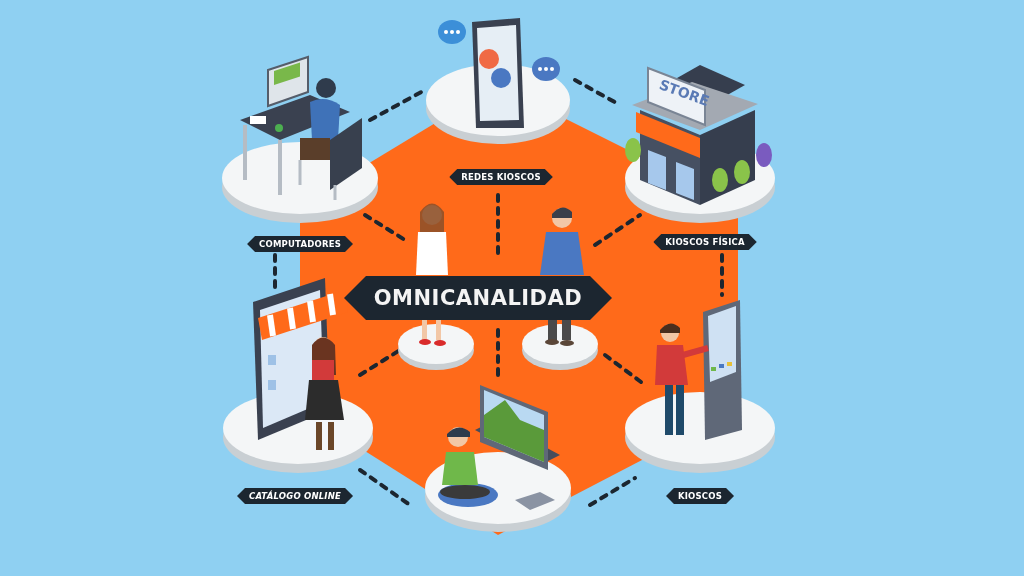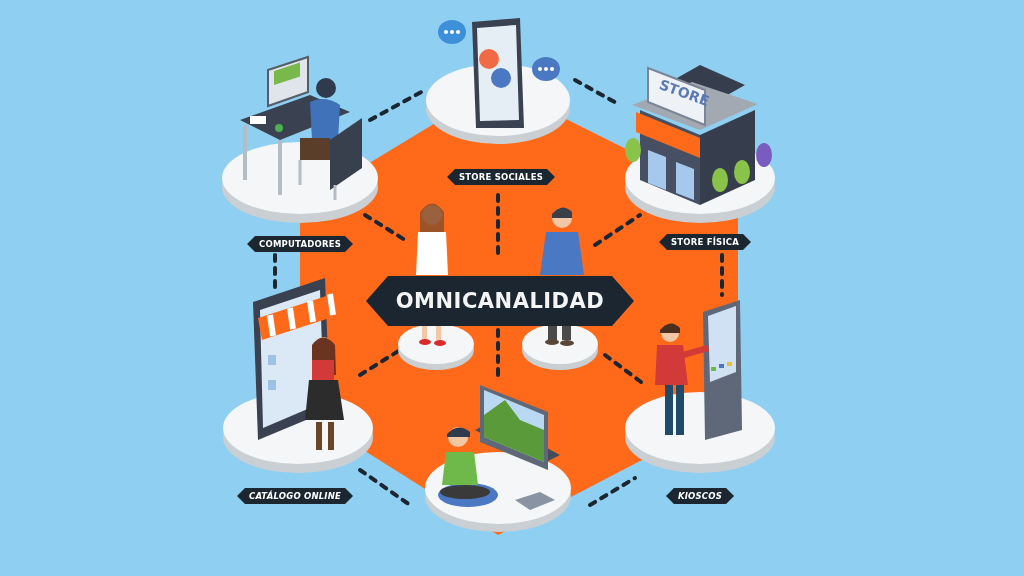--- a/index.html
+++ b/index.html
@@ -1,20 +1,20 @@
 <!DOCTYPE html>
 <html><head>
 <meta charset="utf-8">
 <style>
   html,body{margin:0;padding:0;}
   body{width:1024px;height:576px;overflow:hidden;background:#8fd0f2;font-family:"DejaVu Sans","Liberation Sans",sans-serif;position:relative;}
   #stage{position:absolute;left:0;top:0;width:1024px;height:576px;}
   .label{position:absolute;height:16px;line-height:16px;background:#1c2630;color:#fff;font-size:8.5px;font-weight:bold;padding:0 12px;white-space:nowrap;transform:translateX(-50%);
          clip-path:polygon(8px 0,calc(100% - 8px) 0,100% 50%,calc(100% - 8px) 100%,8px 100%,0 50%);letter-spacing:0.2px;}
-  .center-banner{position:absolute;left:366px;top:276px;width:268px;height:50px;background:#1c2630;color:#f4f4f4;font-size:21px;font-weight:bold;
+  .center-banner{position:absolute;left:344px;top:276px;width:268px;height:44px;background:#1c2630;color:#f4f4f4;font-size:21px;font-weight:bold;
          display:flex;align-items:center;justify-content:center;letter-spacing:0.5px;
          clip-path:polygon(22px 0,calc(100% - 22px) 0,100% 50%,calc(100% - 22px) 100%,22px 100%,0 50%);}
 </style>
 </head>
 <body>
 
 <div id="stage">
 <svg width="1024" height="576" viewBox="0 0 1024 576" xmlns="http://www.w3.org/2000/svg" style="position:absolute;left:0;top:0;">
 
   <g>
@@ -174,17 +174,17 @@
     <path d="M447,434 Q458,422 470,432 L470,437 L447,437 Z" fill="#2f3b4c"></path>
     <path d="M446,452 L474,452 L478,485 L442,485 Z" fill="#6fb84a"></path>
     <ellipse cx="465" cy="492" rx="25" ry="7" fill="#3a3a3a"></ellipse>
     <polygon points="515,500 540,492 555,500 530,510" fill="#8a93a3"></polygon>
   </g>
 </svg>
 
 <div class="center-banner">OMNICANALIDAD</div>
 
 <div class="label" style="left:300px;top:236px;text-align:center;">COMPUTADORES</div>
-<div class="label" style="left:501px;top:169px;">STORE SOCIALES</div>
-<div class="label" style="left:705px;top:234px;">STORE FÍSICA</div>
-<div class="label" style="left:700px;top:488px;font-style:italic;">KIOSCOS</div>
+<div class="label" style="left:501px;top:169px;">REDES KIOSCOS</div>
+<div class="label" style="left:705px;top:234px;">KIOSCOS FÍSICA</div>
+<div class="label" style="left:700px;top:488px;">KIOSCOS</div>
 <div class="label" style="left:295px;top:488px;font-style:italic;">CATÁLOGO ONLINE</div>
 </div>
 
 </body></html>

